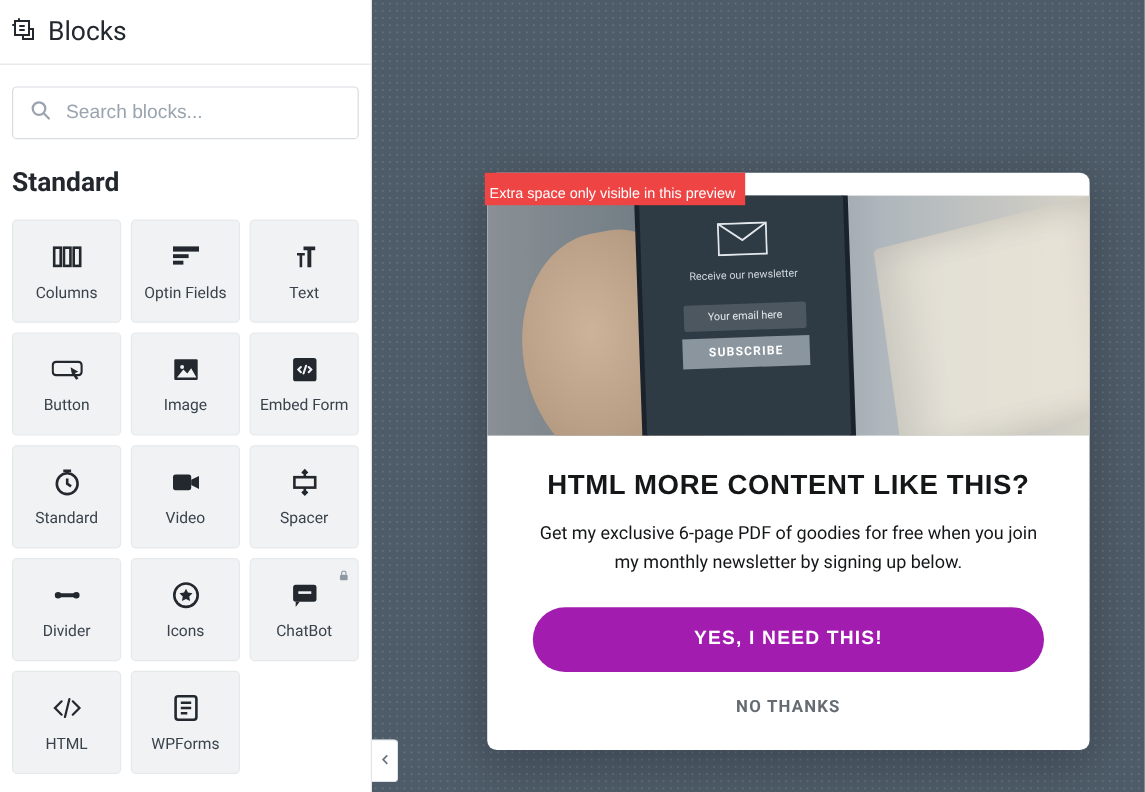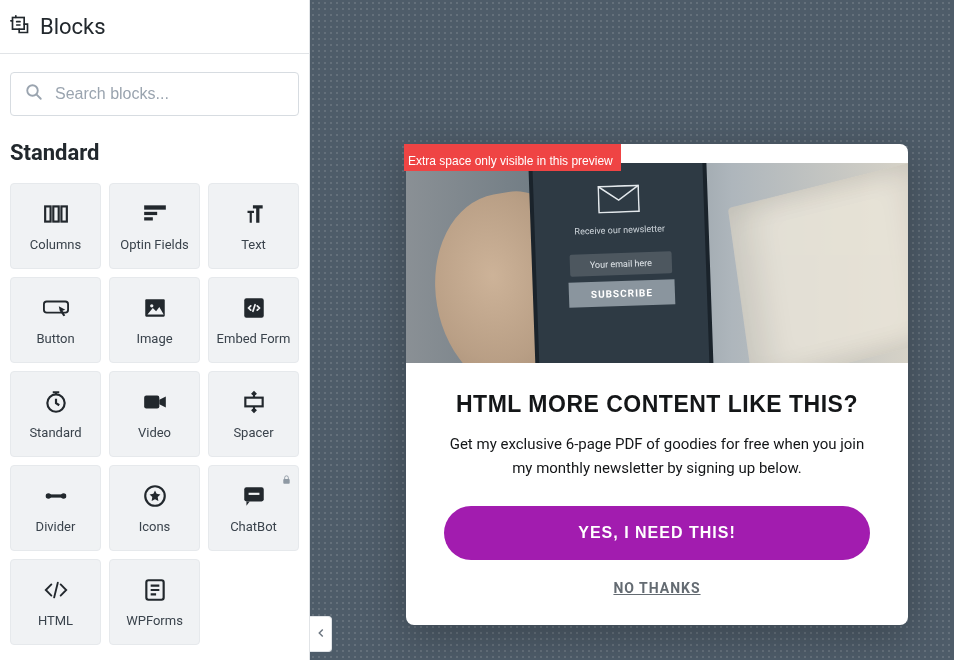--- a/index.html
+++ b/index.html
@@ -39,21 +39,21 @@
 .hero-phone .envelope { color: #e3e8ec; margin-bottom: 8px; }
 .hero-phone .envelope svg { width: 42px; height: 28px; }
 .hero-phone .txt1 { color: #cfd6dc; font-size: 9px; margin-bottom: 18px; }
 .hero-phone .field { background: rgba(255,255,255,0.15); color: #e3e8ec; font-size: 9px; padding: 6px 20px; margin-bottom: 6px; border-radius: 2px; }
 .hero-phone .sub-btn { background: #8a959e; color: #fff; font-size: 10px; font-weight: 700; letter-spacing: 1px; padding: 7px 22px; }
 .hero-book { position: absolute; right: -30px; top: 20px; width: 200px; height: 180px; background: #eae5d9; border-radius: 4px; transform: rotate(-8deg) skewY(-6deg); opacity: 0.85; box-shadow: inset -20px 0 30px rgba(0,0,0,0.1), inset 20px 0 30px rgba(0,0,0,0.1); }
 .popup-body { padding: 28px 38px 28px; text-align: center; }
 .popup-title { font-size: 23px; font-weight: 800; letter-spacing: 0.5px; color: #141618; margin-bottom: 14px; font-family: "Helvetica Neue", Arial, sans-serif; }
 .popup-desc { font-size: 15px; color: #141618; line-height: 1.6; margin-bottom: 26px; }
 .cta-btn { background: #a21caf; color: #fff; font-size: 16px; font-weight: 800; letter-spacing: 1px; padding: 18px 0; border-radius: 999px; width: 100%; border: none; cursor: pointer; margin-bottom: 18px; }
-.no-link { color: #646b72; font-size: 14px; font-weight: 700; letter-spacing: 1px; text-decoration: underline; cursor: pointer; display: inline-block; }
+.no-link { color: #646b72; font-size: 14px; font-weight: 700; letter-spacing: 1px; cursor: pointer; display: inline-block; }
 </style>
 </head>
 <body>
 
 <div class="app">
 
   <aside class="sidebar">
     <div class="sidebar-header">
       <span>
         <svg viewBox="0 0 24 24" fill="none" stroke="#22282d" stroke-width="2">

